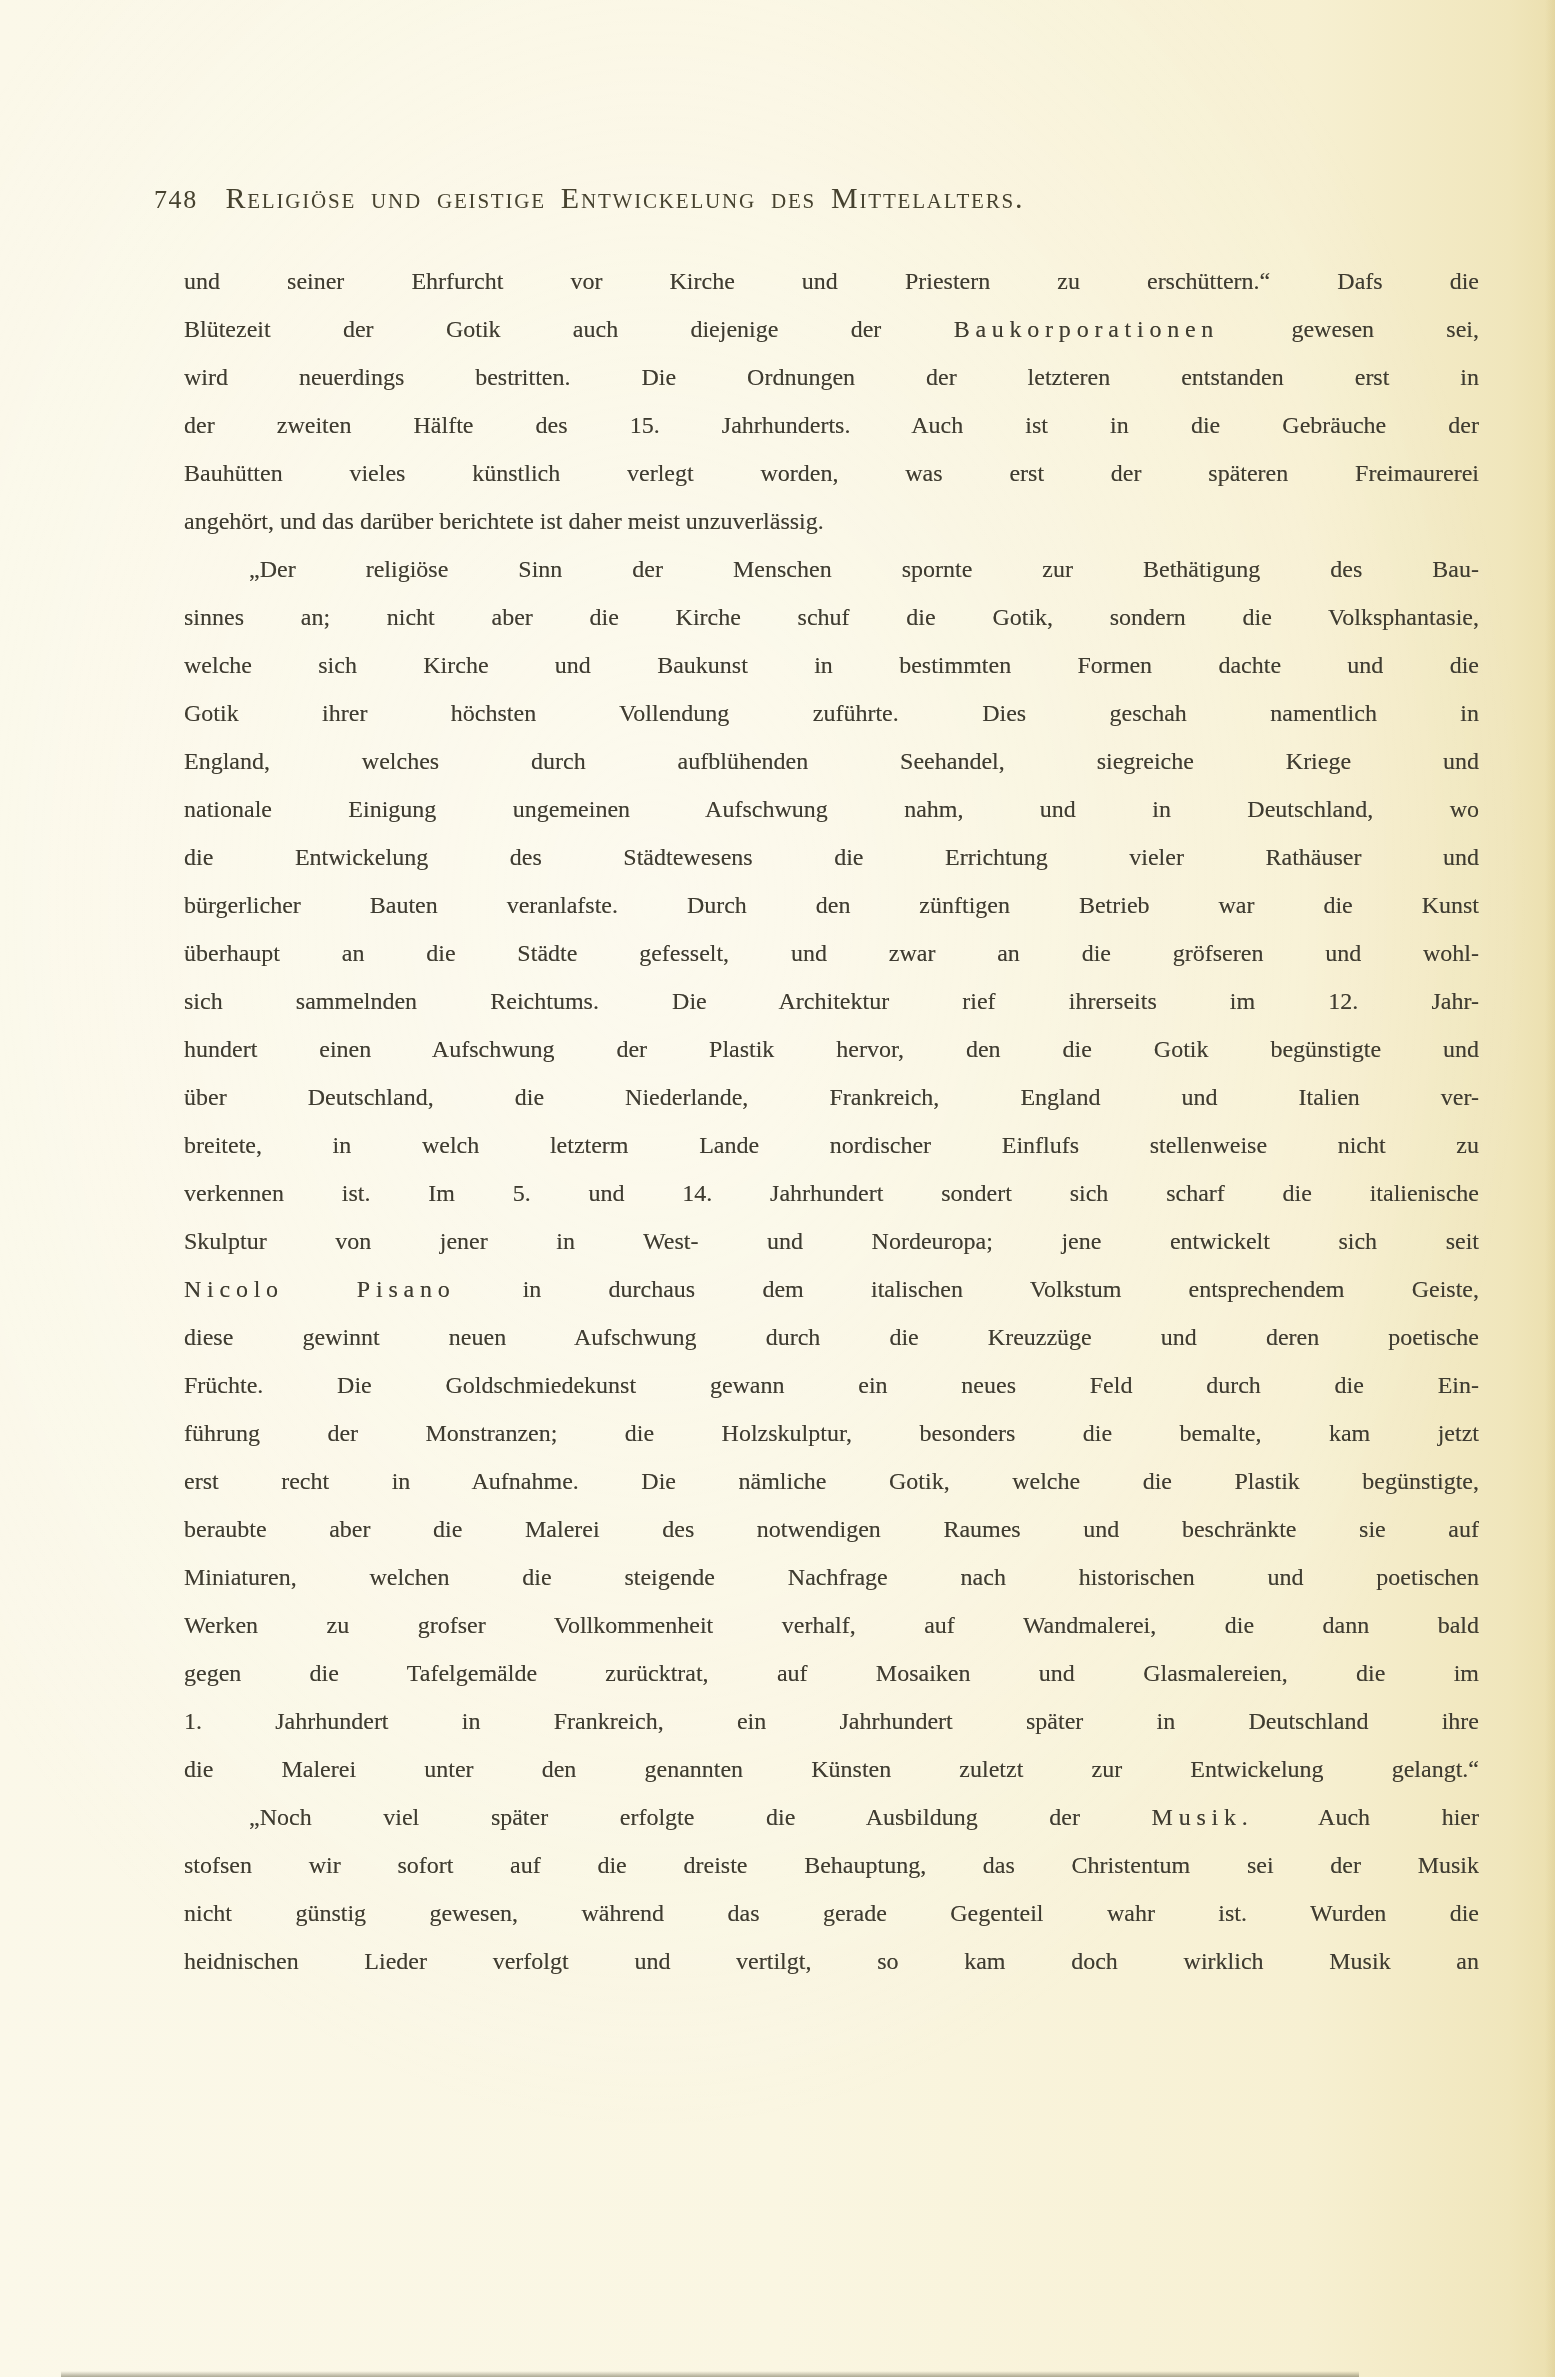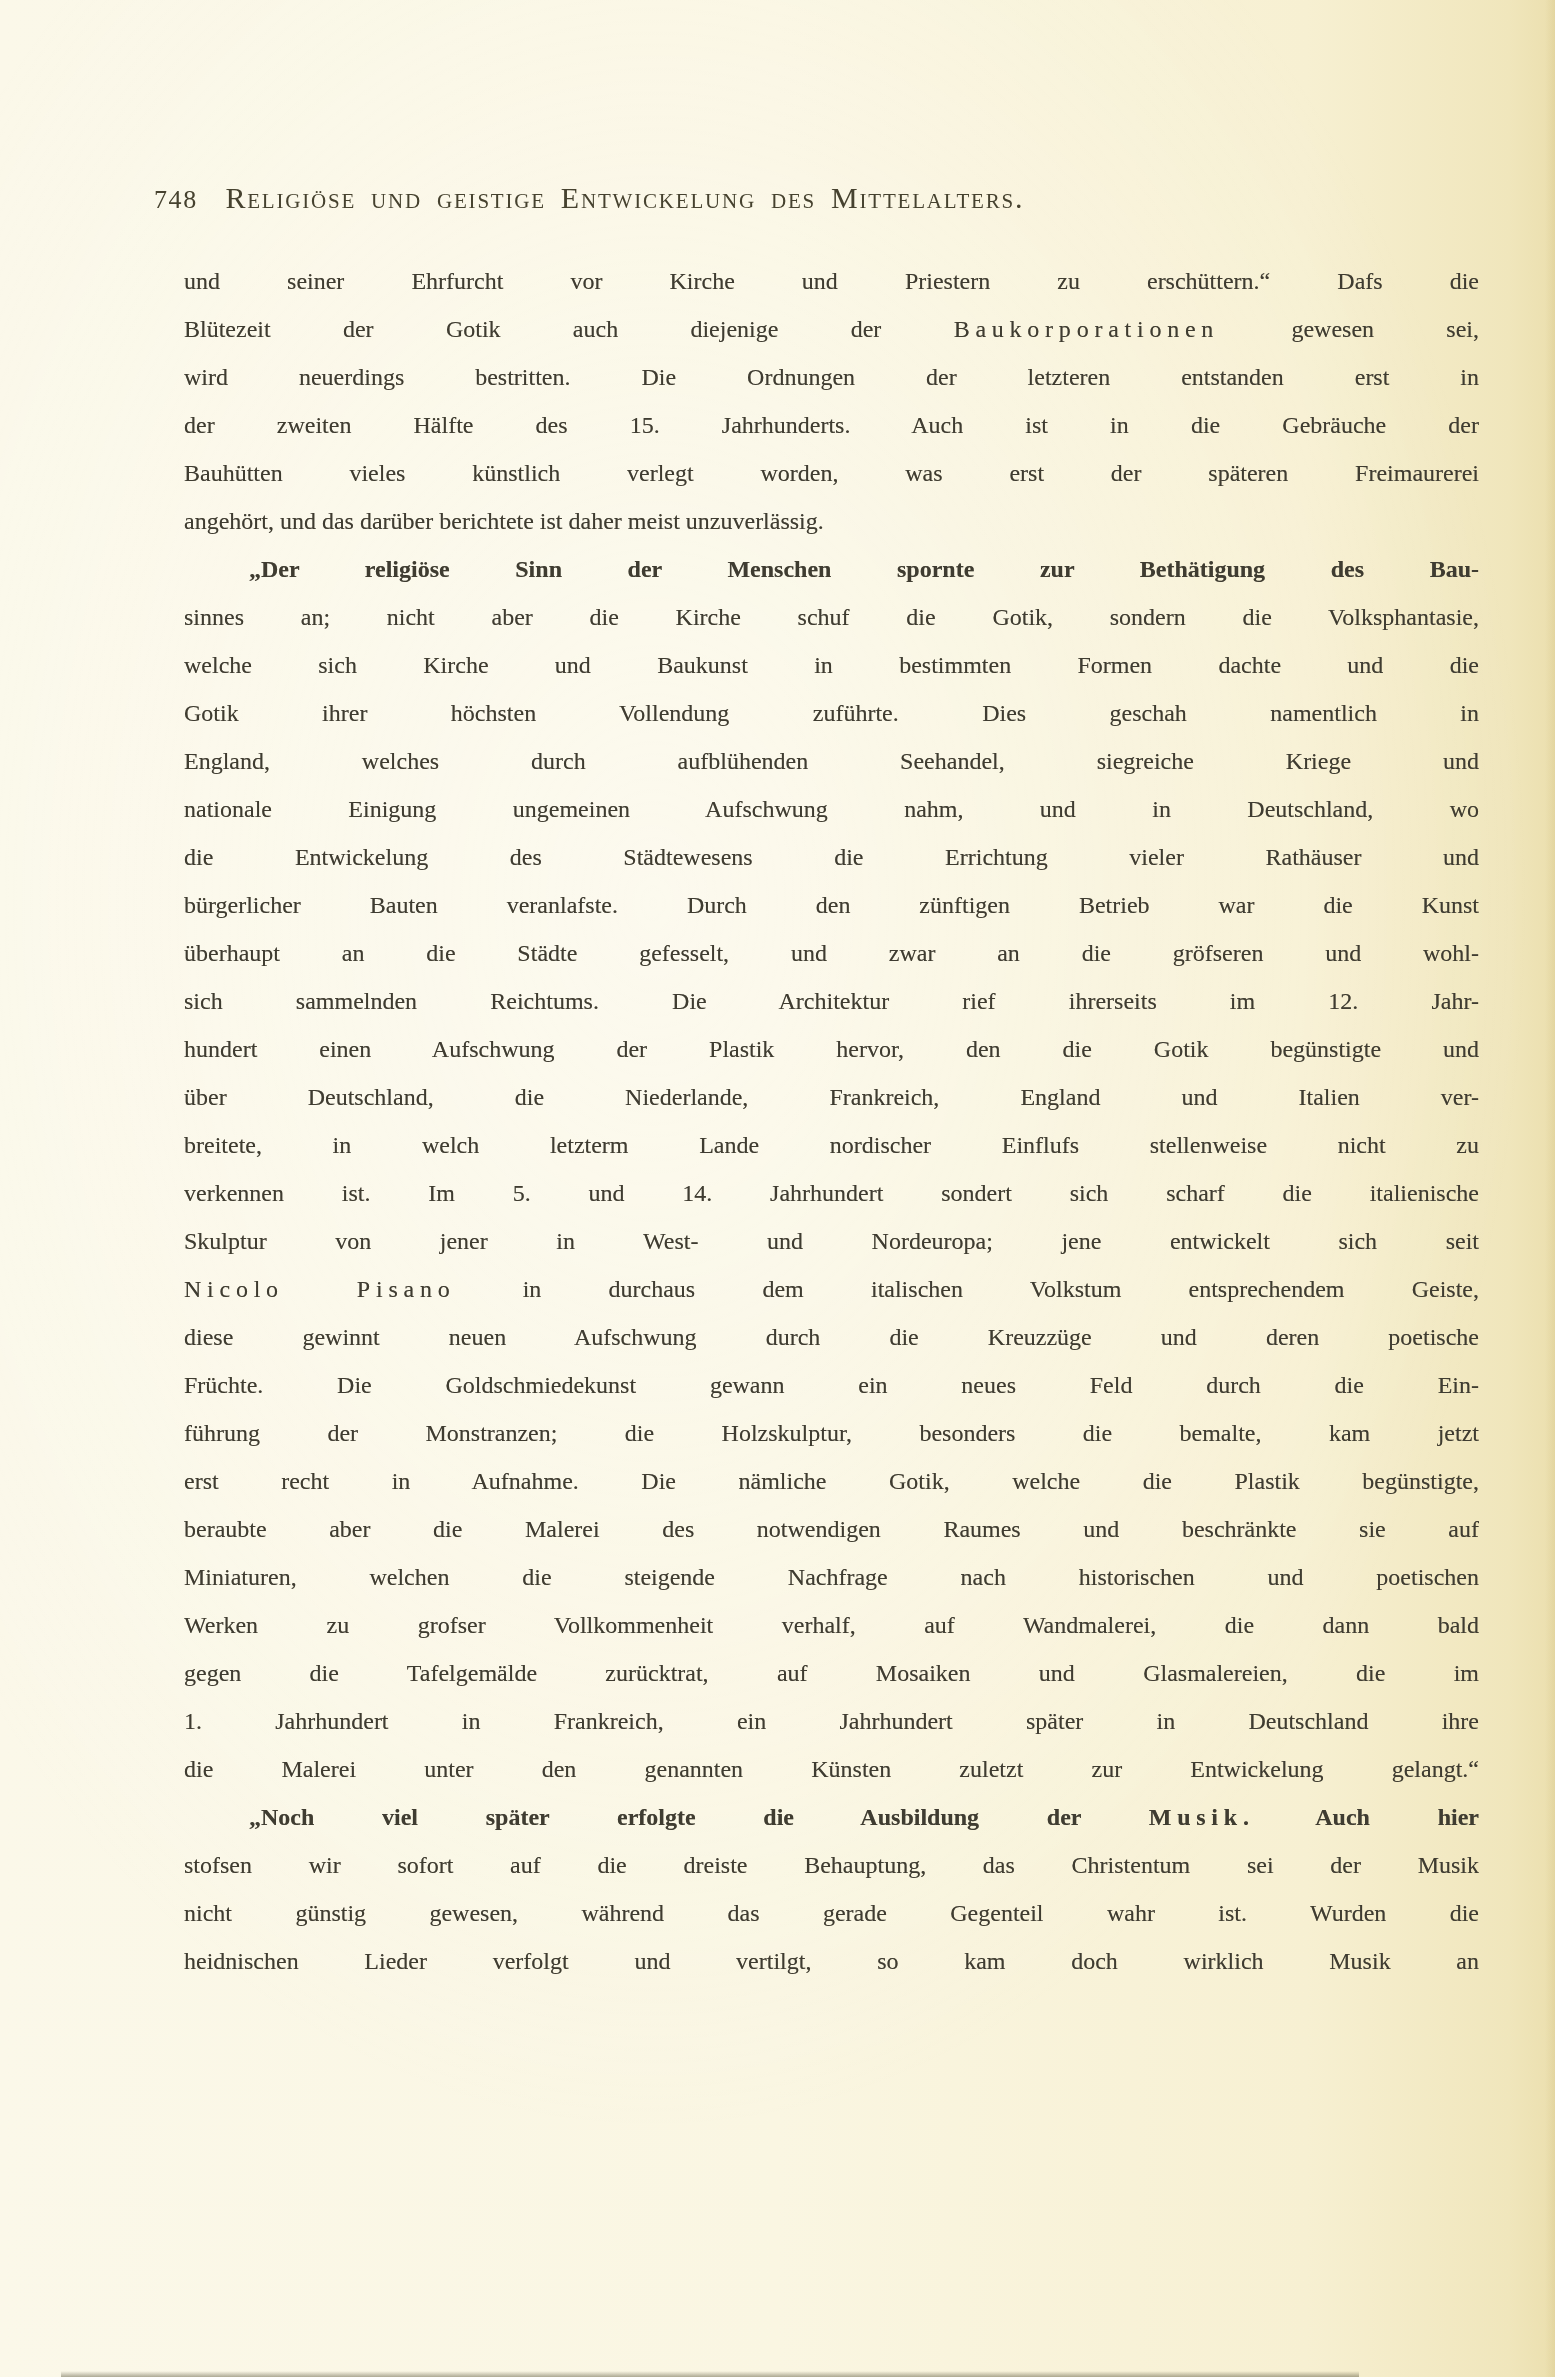--- a/index.html
+++ b/index.html
@@ -49,21 +49,21 @@
     line-height: 48px;
     text-shadow: 0 0 0.5px rgba(60,56,42,0.45);
     margin-left: 16px;
   }
   .line {
     text-align: justify;
     text-align-last: justify;
     white-space: nowrap;
   }
   .line.flush { text-align-last: left; }
-  .line.indent { text-indent: 65px; font-weight: bold; }
+  .line.indent { text-indent: 65px; }
   .gesperrt { letter-spacing: 0.24em; }
   .scan-edge-bottom {
     position: absolute;
     left: 61px;
     bottom: 0;
     width: 1298px;
     height: 5.7px;
     background: linear-gradient(0deg, rgba(96,92,68,0.50), rgba(96,92,68,0));
   }
   .scan-edge-right {

